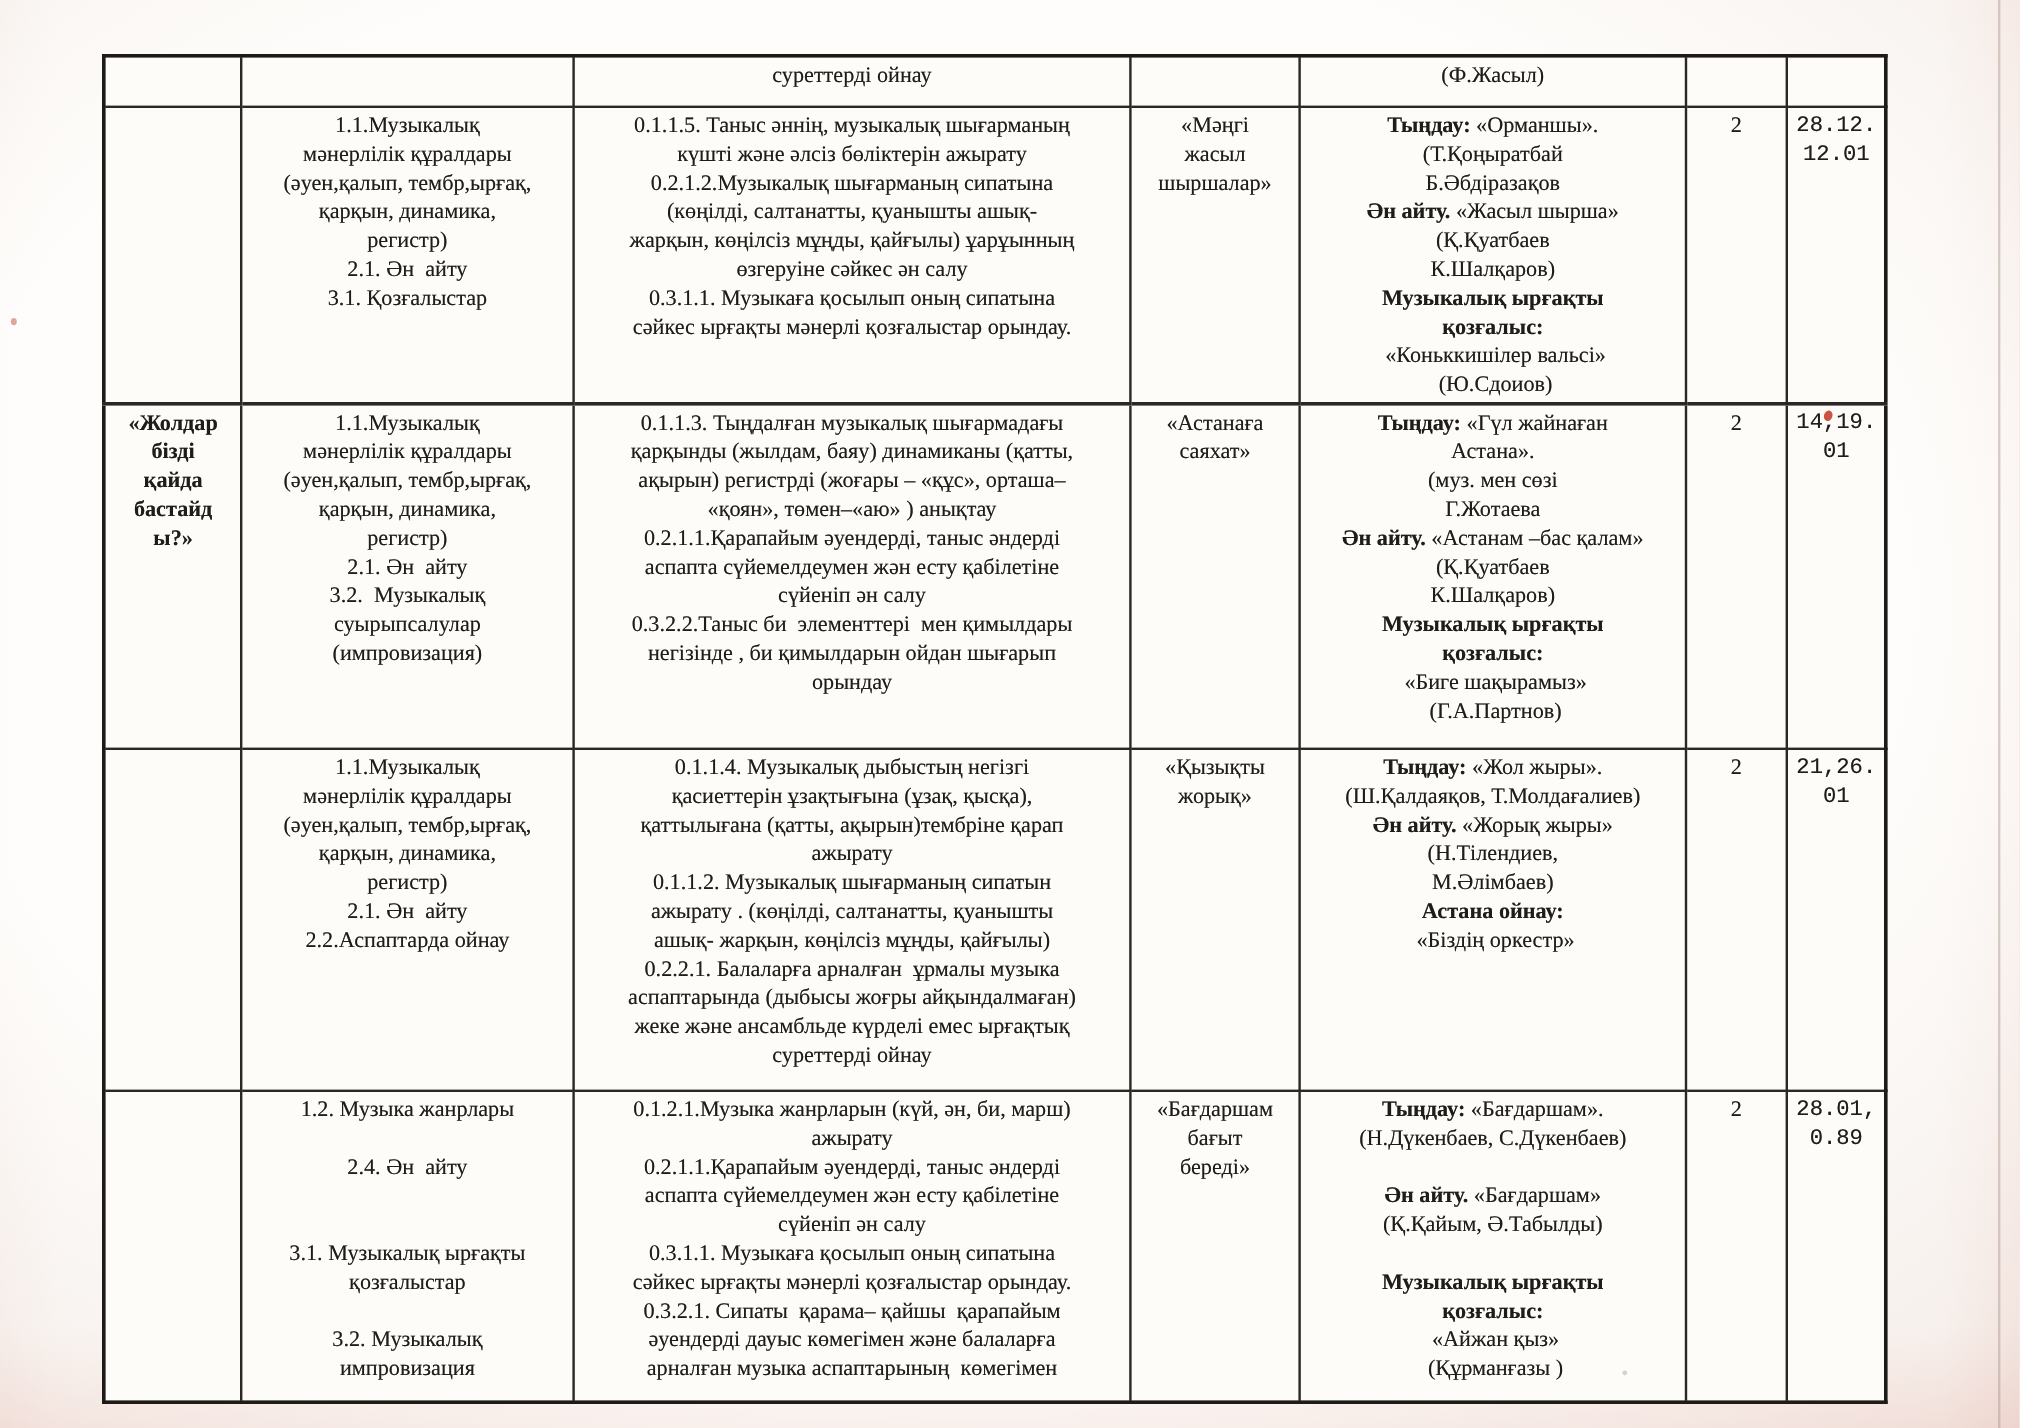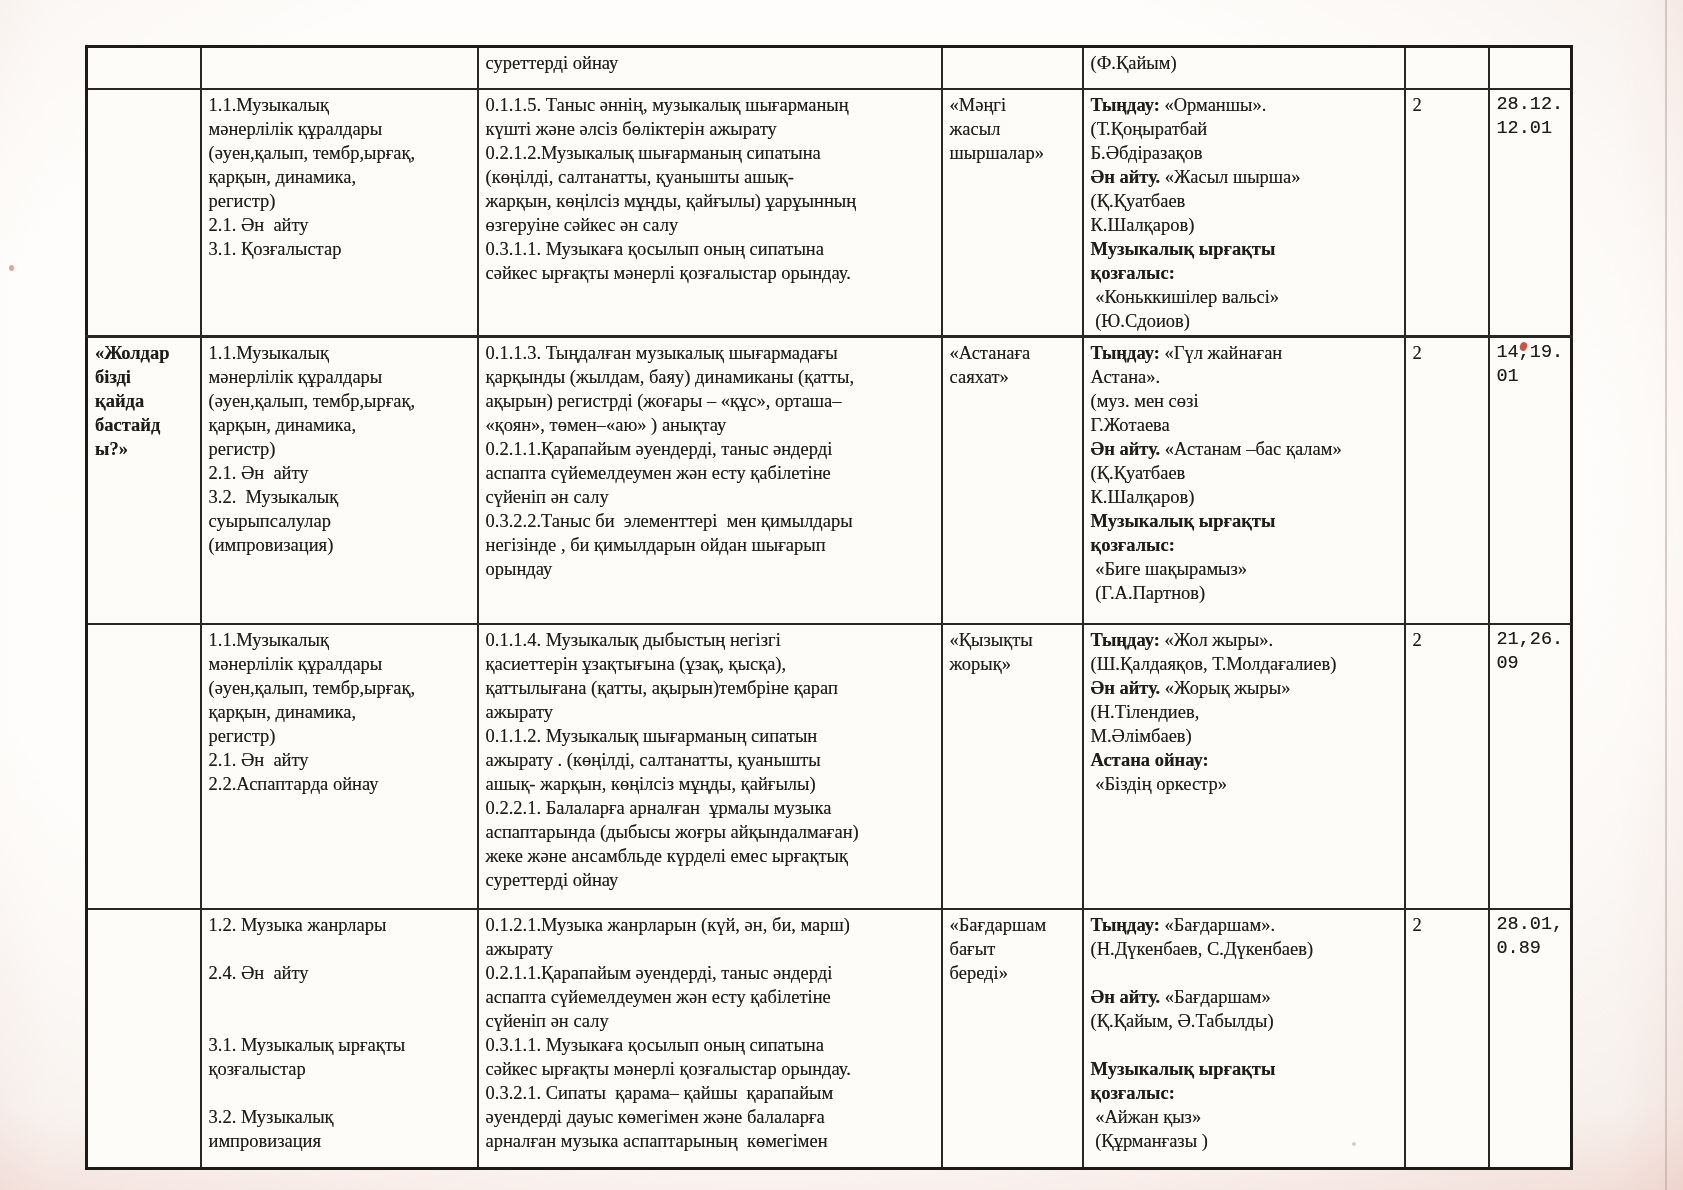--- a/index.html
+++ b/index.html
@@ -28,20 +28,21 @@
     border-collapse:collapse;table-layout:fixed;
     background:#fdfcf9;
   }
   table.plan td{
     border:2px solid #2b2724;
     vertical-align:top;
     padding:3px 6px 2px 7px;
     font-size:18.5px;line-height:24px;
     white-space:pre-wrap;
     overflow:hidden;
+    text-align:center;
   }
   table.plan{border:3px solid #1d1a17;}
   tr.r0 td{height:35px;}
   tr.r1 td{height:240px;}
   tr.r2 td{height:280px;border-top-width:3px;margin-left:28px;}
   tr.r3 td{height:278px;}
   tr.r4 td{height:252px;}
   td.theme{font-weight:bold;font-size:19px;line-height:26px;padding-left:5px;}
   td.subjects{line-height:25px;}
   td.hours{padding-left:9px;}
@@ -67,21 +68,21 @@
       <col style="width:322px">
       <col style="width:84px">
       <col style="width:83px">
     </colgroup>
     <tbody>
       <tr class="r0">
         <td class="theme"></td>
         <td class="subjects"></td>
         <td class="objectives">суреттерді ойнау</td>
         <td class="topic"></td>
-        <td class="repertoire"><span>(Ф.Қайым)</span></td>
+        <td class="repertoire"><span>(Ф.Жасыл)</span></td>
         <td class="hours"></td>
         <td class="dates"></td>
       </tr>
       <tr class="r1">
         <td class="theme"></td>
         <td class="subjects">1.1.Музыкалық
 мәнерлілік құралдары
 (әуен,қалып, тембр,ырғақ,
 қарқын, динамика,
 регистр)
@@ -178,21 +179,21 @@
 жорық»</td>
         <td class="repertoire"><span class="b">Тыңдау:</span><span> «Жол жыры».
 (Ш.Қалдаяқов, Т.Молдағалиев)
 </span><span class="b">Ән айту.</span><span> «Жорық жыры»
 (Н.Тілендиев,
 М.Әлімбаев)
 </span><span class="b">Астана ойнау:</span><span>
  «Біздің оркестр»</span></td>
         <td class="hours">2</td>
         <td class="dates">21,26.
-09</td>
+01</td>
       </tr>
       <tr class="r4">
         <td class="theme"></td>
         <td class="subjects">1.2. Музыка жанрлары
 
 2.4. Ән  айту
 
 
 3.1. Музыкалық ырғақты
 қозғалыстар

